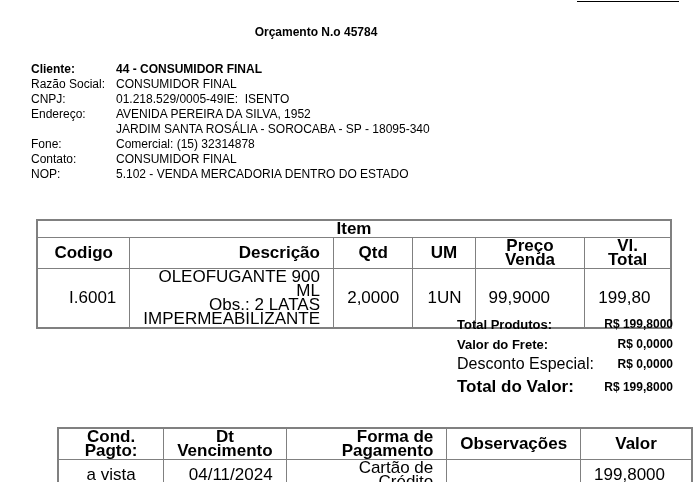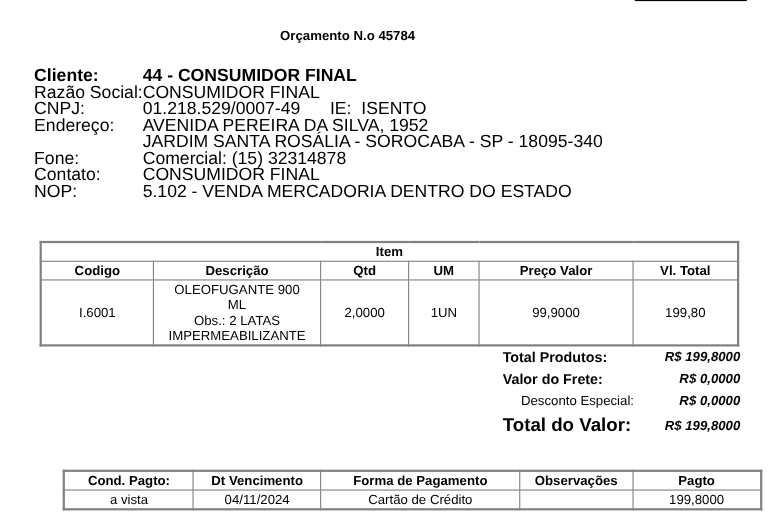--- a/index.html
+++ b/index.html
@@ -12,51 +12,51 @@
     font-size: 11px; text-decoration: underline; color: #000;
     white-space: nowrap; overflow: hidden; height: 11px; line-height: 11px;
   }
   .title {
     position: absolute; left: 0; width: 632px; top: 25px; text-align: center;
     font-weight: bold; font-size: 12px;
   }
   .client {
     position: absolute; left: 31px; top: 62px; border-collapse: collapse;
   }
-  .client td { padding: 0; font-size: 16px; line-height: 15px; vertical-align: top; white-space: nowrap; }
+  .client td { padding: 0; font-size: 12px; line-height: 15px; vertical-align: top; white-space: nowrap; }
   .client td.lbl { width: 85px; }
   .client .b { font-weight: bold; }
-  .ie { margin-left: 27px; }
+  .ie { }
 
   table.grid {
     position: absolute; left: 36px; width: 636px; border-collapse: collapse;
     border: 2px solid #808080;
   }
   table.grid td, table.grid th {
-    border: 1px solid #808080; font-size: 12px; padding: 1px 13px; line-height: 14px;
+    border: 1px solid #808080; font-size: 17px; padding: 1px 13px; line-height: 14px;
   }
   table.grid th { font-weight: bold; }
   .items { top: 219px; }
   .items .group th { text-align: center; height: 14px; }
   .items .hdr th { height: 14px; }
   .items .row td { height: 30px; }
   .payments { top: 427px; margin-left: 21px; }
   .payments td, .payments th { height: 14px; }
   .c { text-align: center; }
-  .l { text-align: center; }
-  .r { text-align: center; }
+  .l { text-align: right; }
+  .r { text-align: left; }
 
   .totals {
     position: absolute; left: 457px; top: 314px; width: 216px; border-collapse: collapse;
   }
   .totals td { padding: 0; white-space: nowrap; margin-top: 12px; }
   .totals .lab { font-weight: bold; font-size: 13px; height: 20px; vertical-align: middle; }
-  .totals .lab.normal { font-weight: normal; font-size: 12px; text-align: center; }
+  .totals .lab.normal { font-weight: normal; font-size: 16px; }
   .totals .lab.big { font-size: 17px; height: 26px; }
-  .totals .val { text-align: right; font-weight: bold; font-size: 12px; vertical-align: middle; font-style: italic; }
+  .totals .val { text-align: right; font-weight: bold; font-size: 12px; vertical-align: middle; }
 </style>
 </head>
 <body>
 
 <a class="top-link">IMPRIMIR / VOLTAR</a>
 
 <div class="title">Orçamento N.o 45784</div>
 
 <table class="client">
   <tbody>
@@ -64,21 +64,21 @@
     <td class="lbl b">Cliente:</td>
     <td class="b">44 - CONSUMIDOR FINAL</td>
   </tr>
   <tr>
     <td class="lbl">Razão Social:</td>
     <td>CONSUMIDOR FINAL</td>
   </tr>
   <tr>
     <td class="lbl">CNPJ:</td>
     <td>
-      <span>01.218.529/0007-49</span><span class="ie">IE:</span>&nbsp;&nbsp;<span>ISENTO</span>
+      <span>01.218.529/0005-49</span><span class="ie">IE:</span>&nbsp;&nbsp;<span>ISENTO</span>
     </td>
   </tr>
   <tr>
     <td class="lbl">Endereço:</td>
     <td>AVENIDA PEREIRA DA SILVA, 1952</td>
   </tr>
   <tr>
     <td class="lbl"></td>
     <td>JARDIM SANTA ROSÁLIA - SOROCABA - SP - 18095-340</td>
   </tr>
@@ -100,21 +100,21 @@
 <table class="grid items">
   <tbody>
       <tr class="group">
     <th colspan="6">Item</th>
   </tr>
   <tr class="hdr">
     <th class="c" style="width:75px">Codigo</th>
     <th class="l">Descrição</th>
     <th class="c" style="width:53px">Qtd</th>
     <th class="c" style="width:37px">UM</th>
-    <th class="c" style="width:113px">Preço Valor</th>
+    <th class="c" style="width:113px">Preço Venda</th>
     <th class="c" style="width:68px">Vl. Total</th>
   </tr>
   <tr class="row">
     <td class="l">I.6001</td>
     <td class="l">
       <div>OLEOFUGANTE 900 ML</div>
       <div>Obs.: 2 LATAS IMPERMEABILIZANTE</div>
     </td>
     <td class="c">2,0000</td>
     <td class="l">1UN</td>
@@ -145,21 +145,21 @@
 </tbody>
   </table>
 
 <table class="grid payments">
   <tbody>
       <tr>
     <th class="c" style="width:94px">Cond. Pagto:</th>
     <th class="c" style="width:90px">Dt Vencimento</th>
     <th class="l" style="width:160px">Forma de Pagamento</th>
     <th class="l">Observações</th>
-    <th class="c" style="width:92px">Pagto</th>
+    <th class="c" style="width:92px">Valor</th>
   </tr>
   <tr>
     <td class="c">a vista</td>
     <td class="l">04/11/2024</td>
     <td class="l">Cartão de Crédito</td>
     <td class="l"></td>
     <td class="r">199,8000</td>
   </tr>
 </tbody>
   </table>

